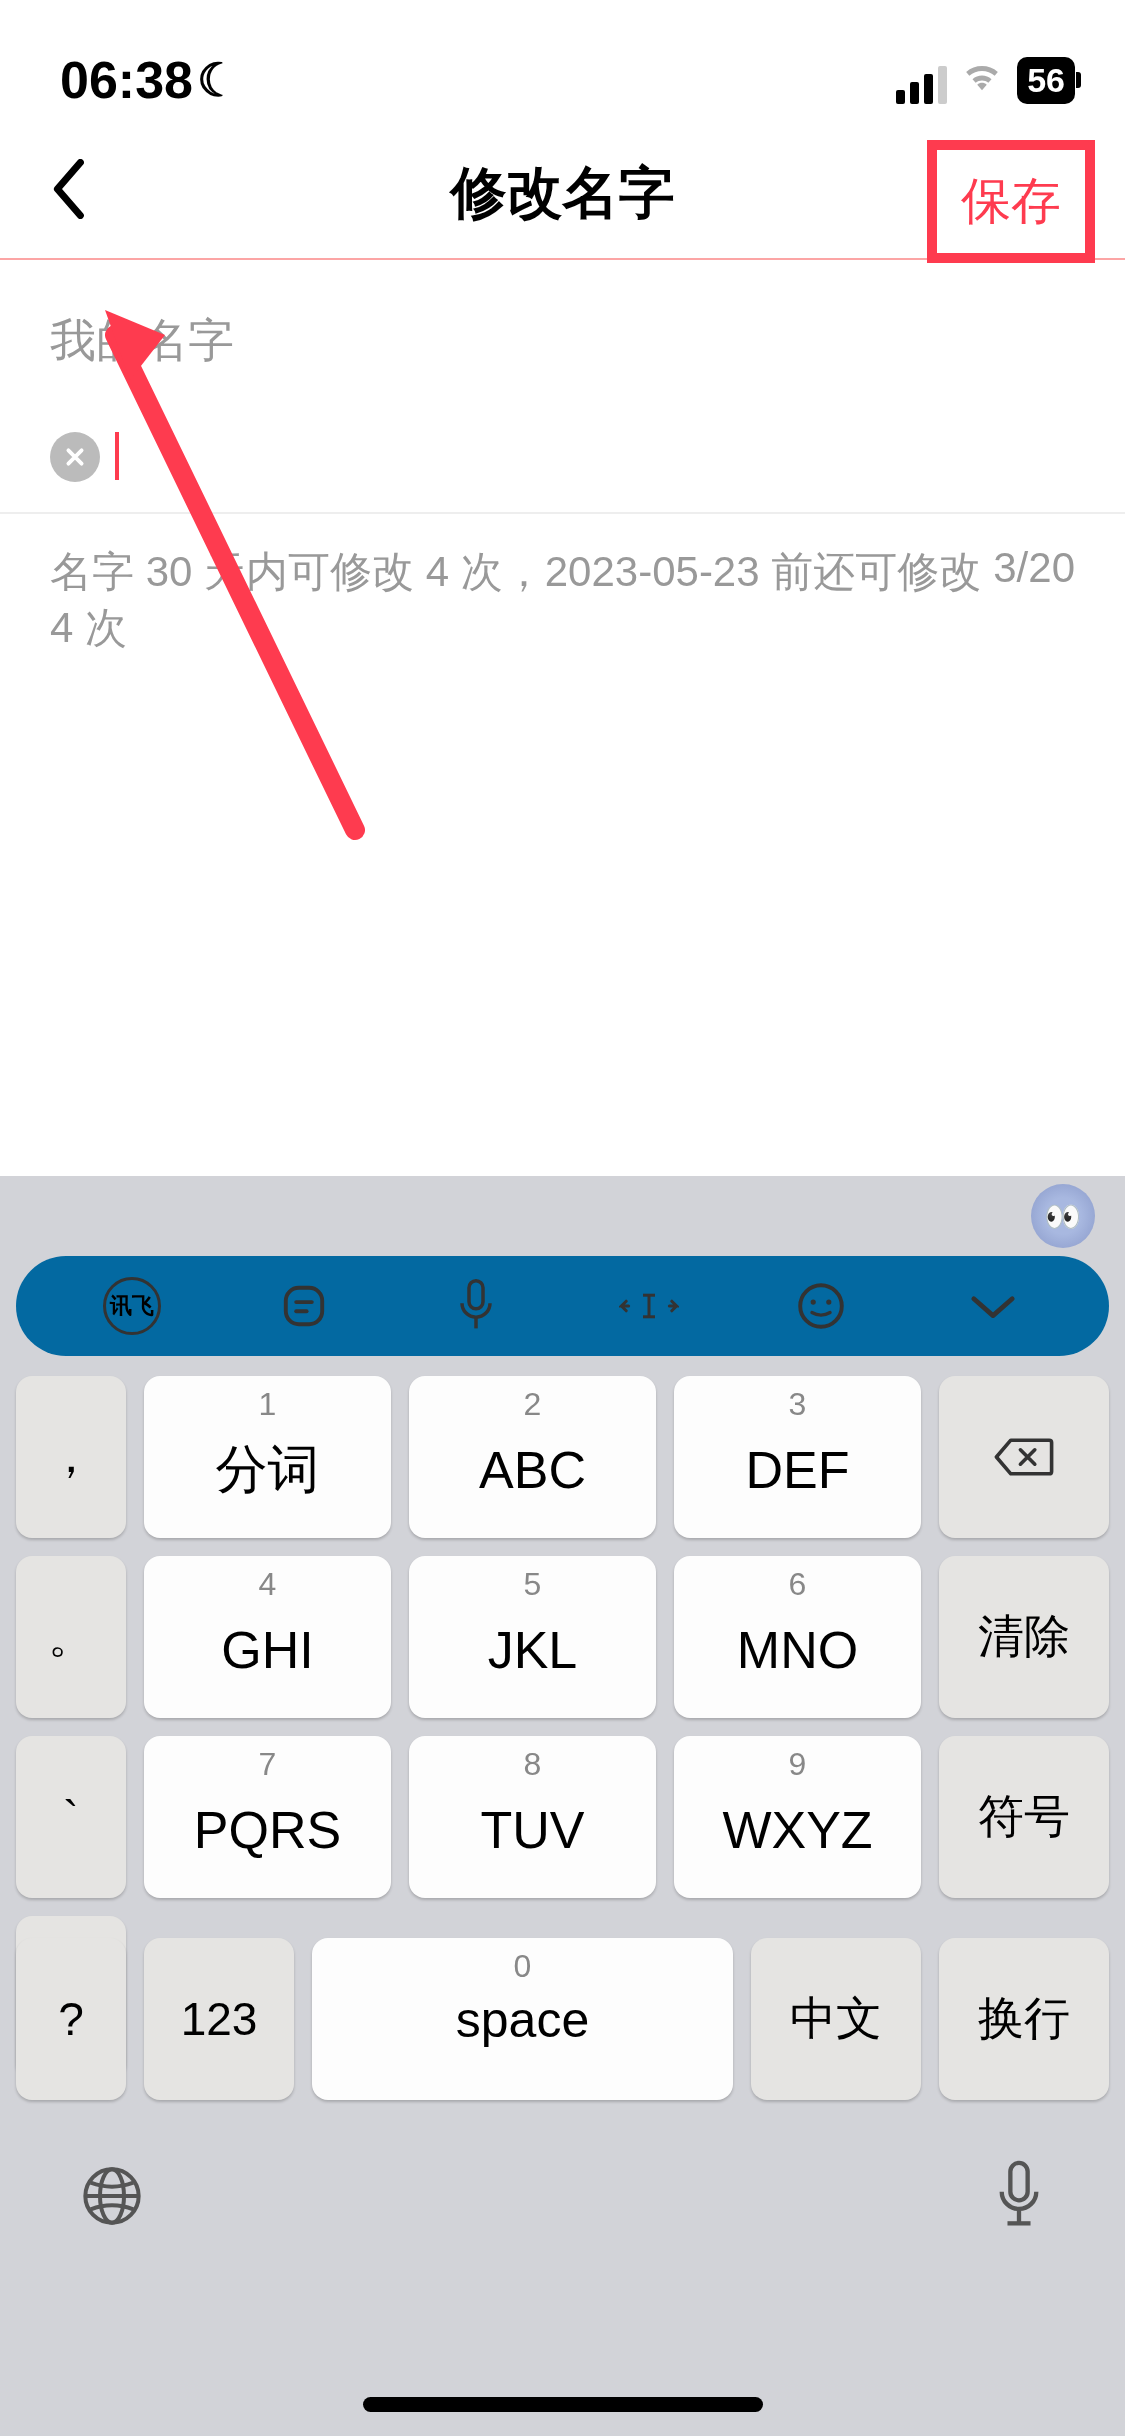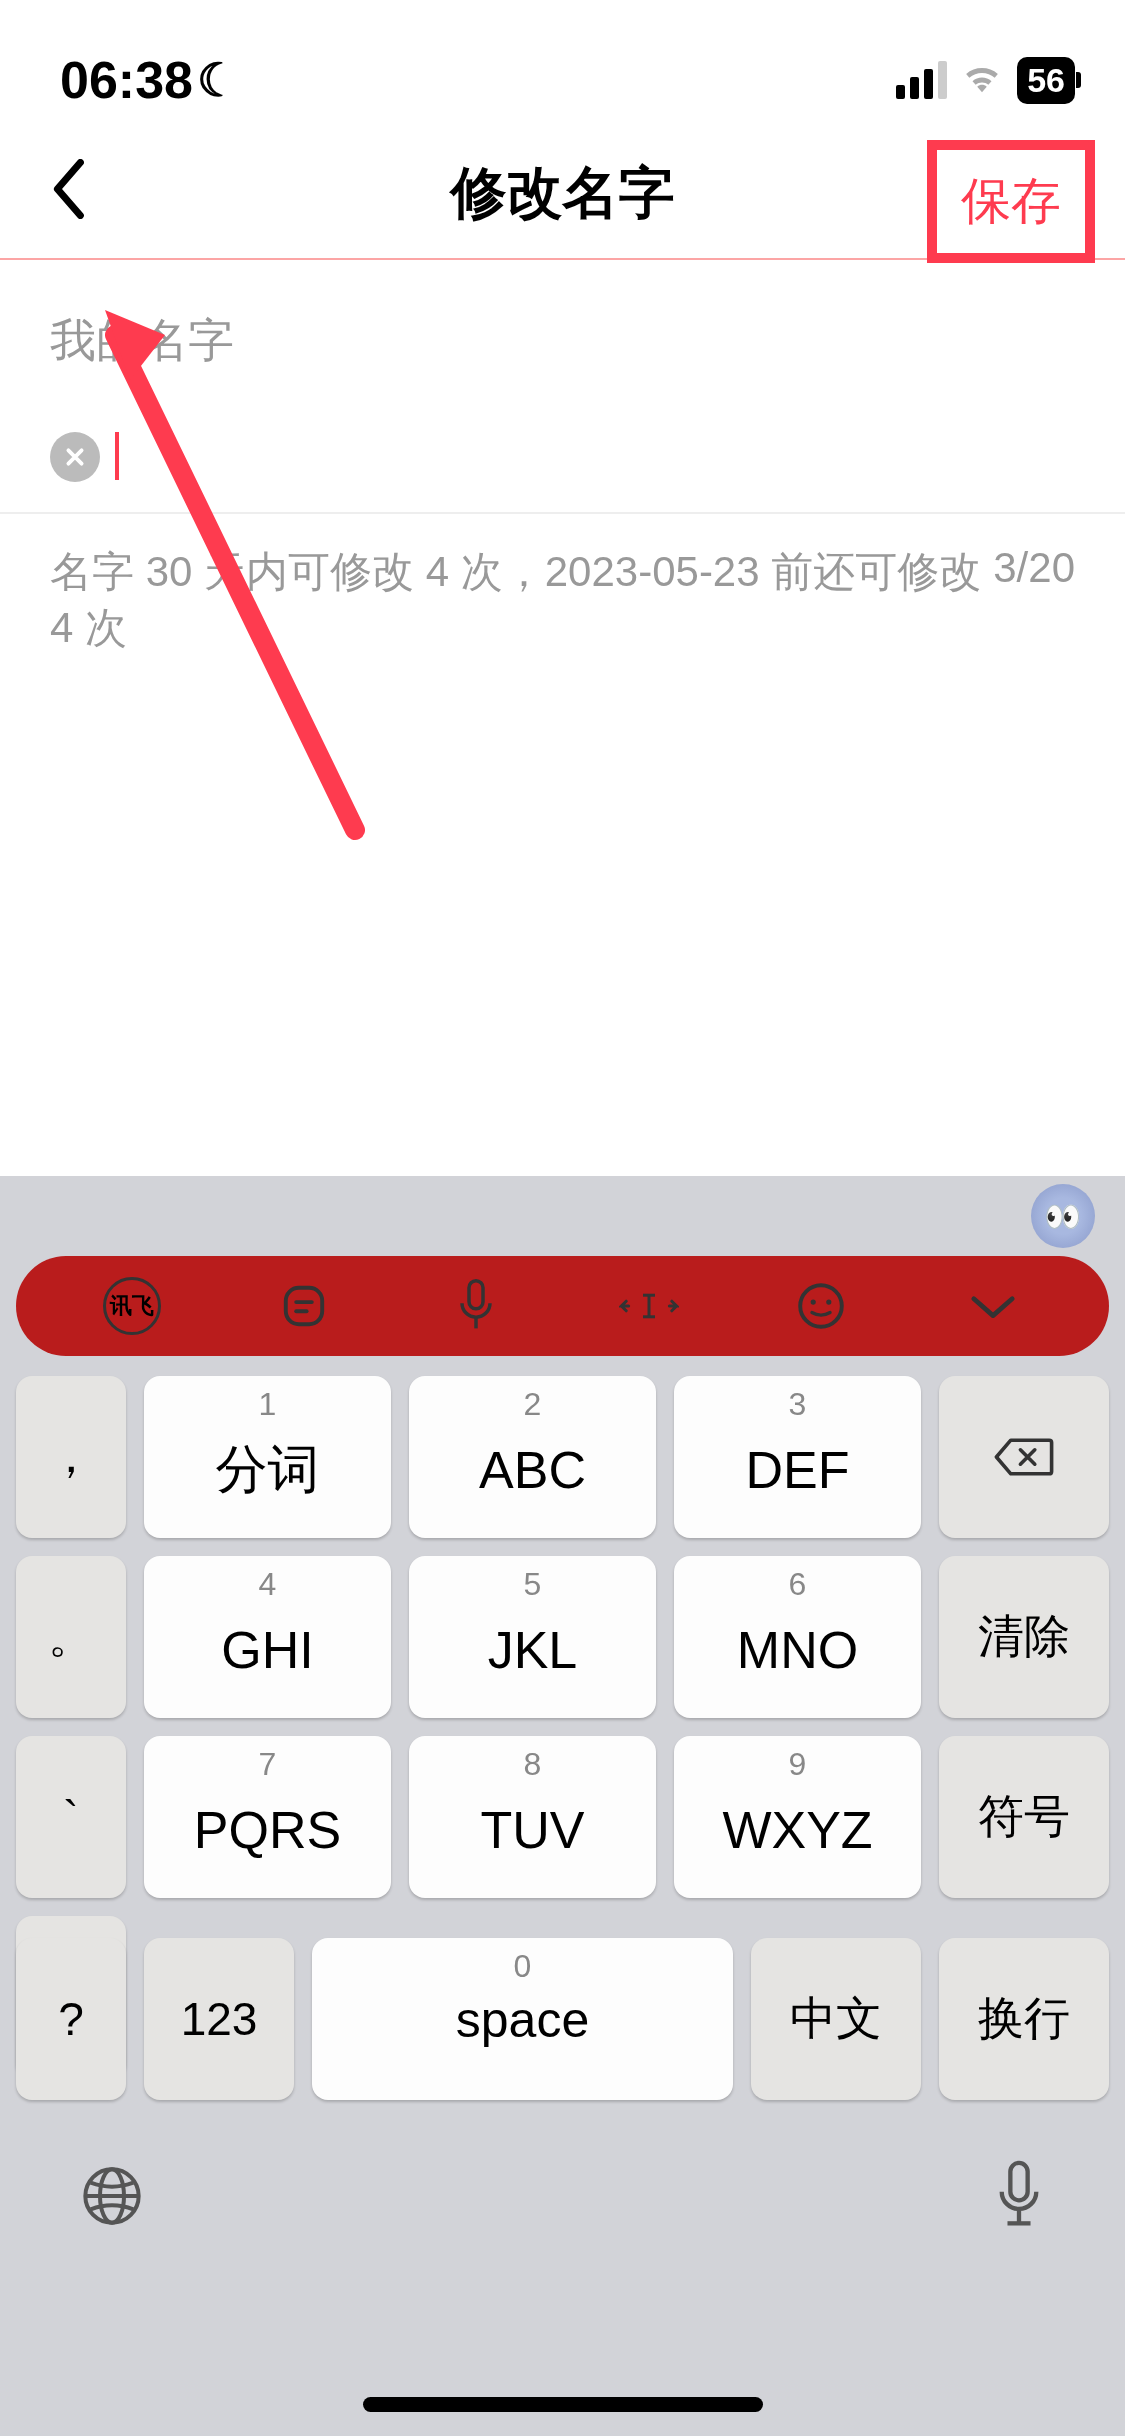--- a/index.html
+++ b/index.html
@@ -2,21 +2,21 @@
 <html><head>
   <meta charset="utf-8">
   <style>
     * { margin: 0; padding: 0; box-sizing: border-box; font-family: -apple-system, "PingFang SC", sans-serif; }
     body { width: 1125px; height: 2436px; background: #fff; position: relative; overflow: hidden; }
     
     
     .status-bar { display: flex; justify-content: space-between; align-items: center; padding: 30px 50px 0 60px; height: 130px; }
     .status-left { display: flex; align-items: center; gap: 4px; font-size: 52px; font-weight: 700; }
     .moon { font-size: 46px; }
-    .status-right { display: flex; align-items: center; gap: 16px; }
+    .status-right { display: flex; gap: 16px; }
     .signal-bars { display: flex; align-items: flex-end; gap: 5px; }
     .signal-bars span { width: 9px; background: #000; border-radius: 2px; }
     .signal-bars span:nth-child(1) { height: 14px; }
     .signal-bars span:nth-child(2) { height: 22px; }
     .signal-bars span:nth-child(3) { height: 30px; }
     .signal-bars span:nth-child(4) { height: 38px; background: #ccc; }
     .wifi { font-size: 38px; color: #999; }
     .battery { background: #000; color: #fff; border-radius: 10px; padding: 4px 10px; font-size: 34px; font-weight: 700; position: relative; }
     .battery::after { content: ''; position: absolute; right: -6px; top: 50%; transform: translateY(-50%); width: 5px; height: 16px; background: #000; border-radius: 0 3px 3px 0; }
     
@@ -35,21 +35,21 @@
     .clear-btn { width: 50px; height: 50px; background: #bbb; border-radius: 50%; display: flex; align-items: center; justify-content: center; color: #fff; font-size: 30px; cursor: pointer; }
     
     .hint-row { display: flex; justify-content: space-between; padding: 30px 50px; color: #999; font-size: 42px; border-top: 2px solid #eee; }
     
     
     .arrow-overlay { position: absolute; left: 105px; top: 300px; width: 400px; height: 560px; pointer-events: none; z-index: 5; }
     
     
     .keyboard { position: absolute; bottom: 0; left: 0; right: 0; background: #d2d3d8; height: 1260px; }
     .kb-top-right { position: absolute; right: 30px; top: 8px; width: 64px; height: 64px; background: radial-gradient(circle, #a8b8e0 40%, #8898c8); border-radius: 50%; display: flex; align-items: center; justify-content: center; font-size: 30px; }
-    .kb-toolbar { display: flex; background: #b91c1c; margin: 80px 16px 0; border-radius: 50px; padding: 20px 30px; justify-content: space-around; align-items: center; }
+    .kb-toolbar { display: flex; background: #0369a1; margin: 80px 16px 0; border-radius: 50px; padding: 20px 30px; justify-content: space-around; align-items: center; }
     .kb-toolbar-item { width: 60px; height: 60px; display: flex; align-items: center; justify-content: center; font-size: 48px; cursor: pointer; }
     
     .kb-grid { display: grid; grid-template-columns: 110px repeat(3, 1fr) 170px; gap: 18px; padding: 20px 16px; }
     .kb-key { background: #fdfdfd; border-radius: 16px; height: 162px; display: flex; flex-direction: column; align-items: center; justify-content: center; position: relative; cursor: pointer; box-shadow: 0 2px 3px rgba(0,0,0,0.2); }
     .kb-key.side { background: #e5e4e2; }
     .kb-key .num { position: absolute; top: 10px; font-size: 32px; color: #888; }
     .kb-key .main { font-size: 52px; font-weight: 400; margin-top: 26px; }
     .kb-key.side .main { margin-top: 0; font-size: 46px; }
     .kb-key.punct { font-size: 42px; }
     

